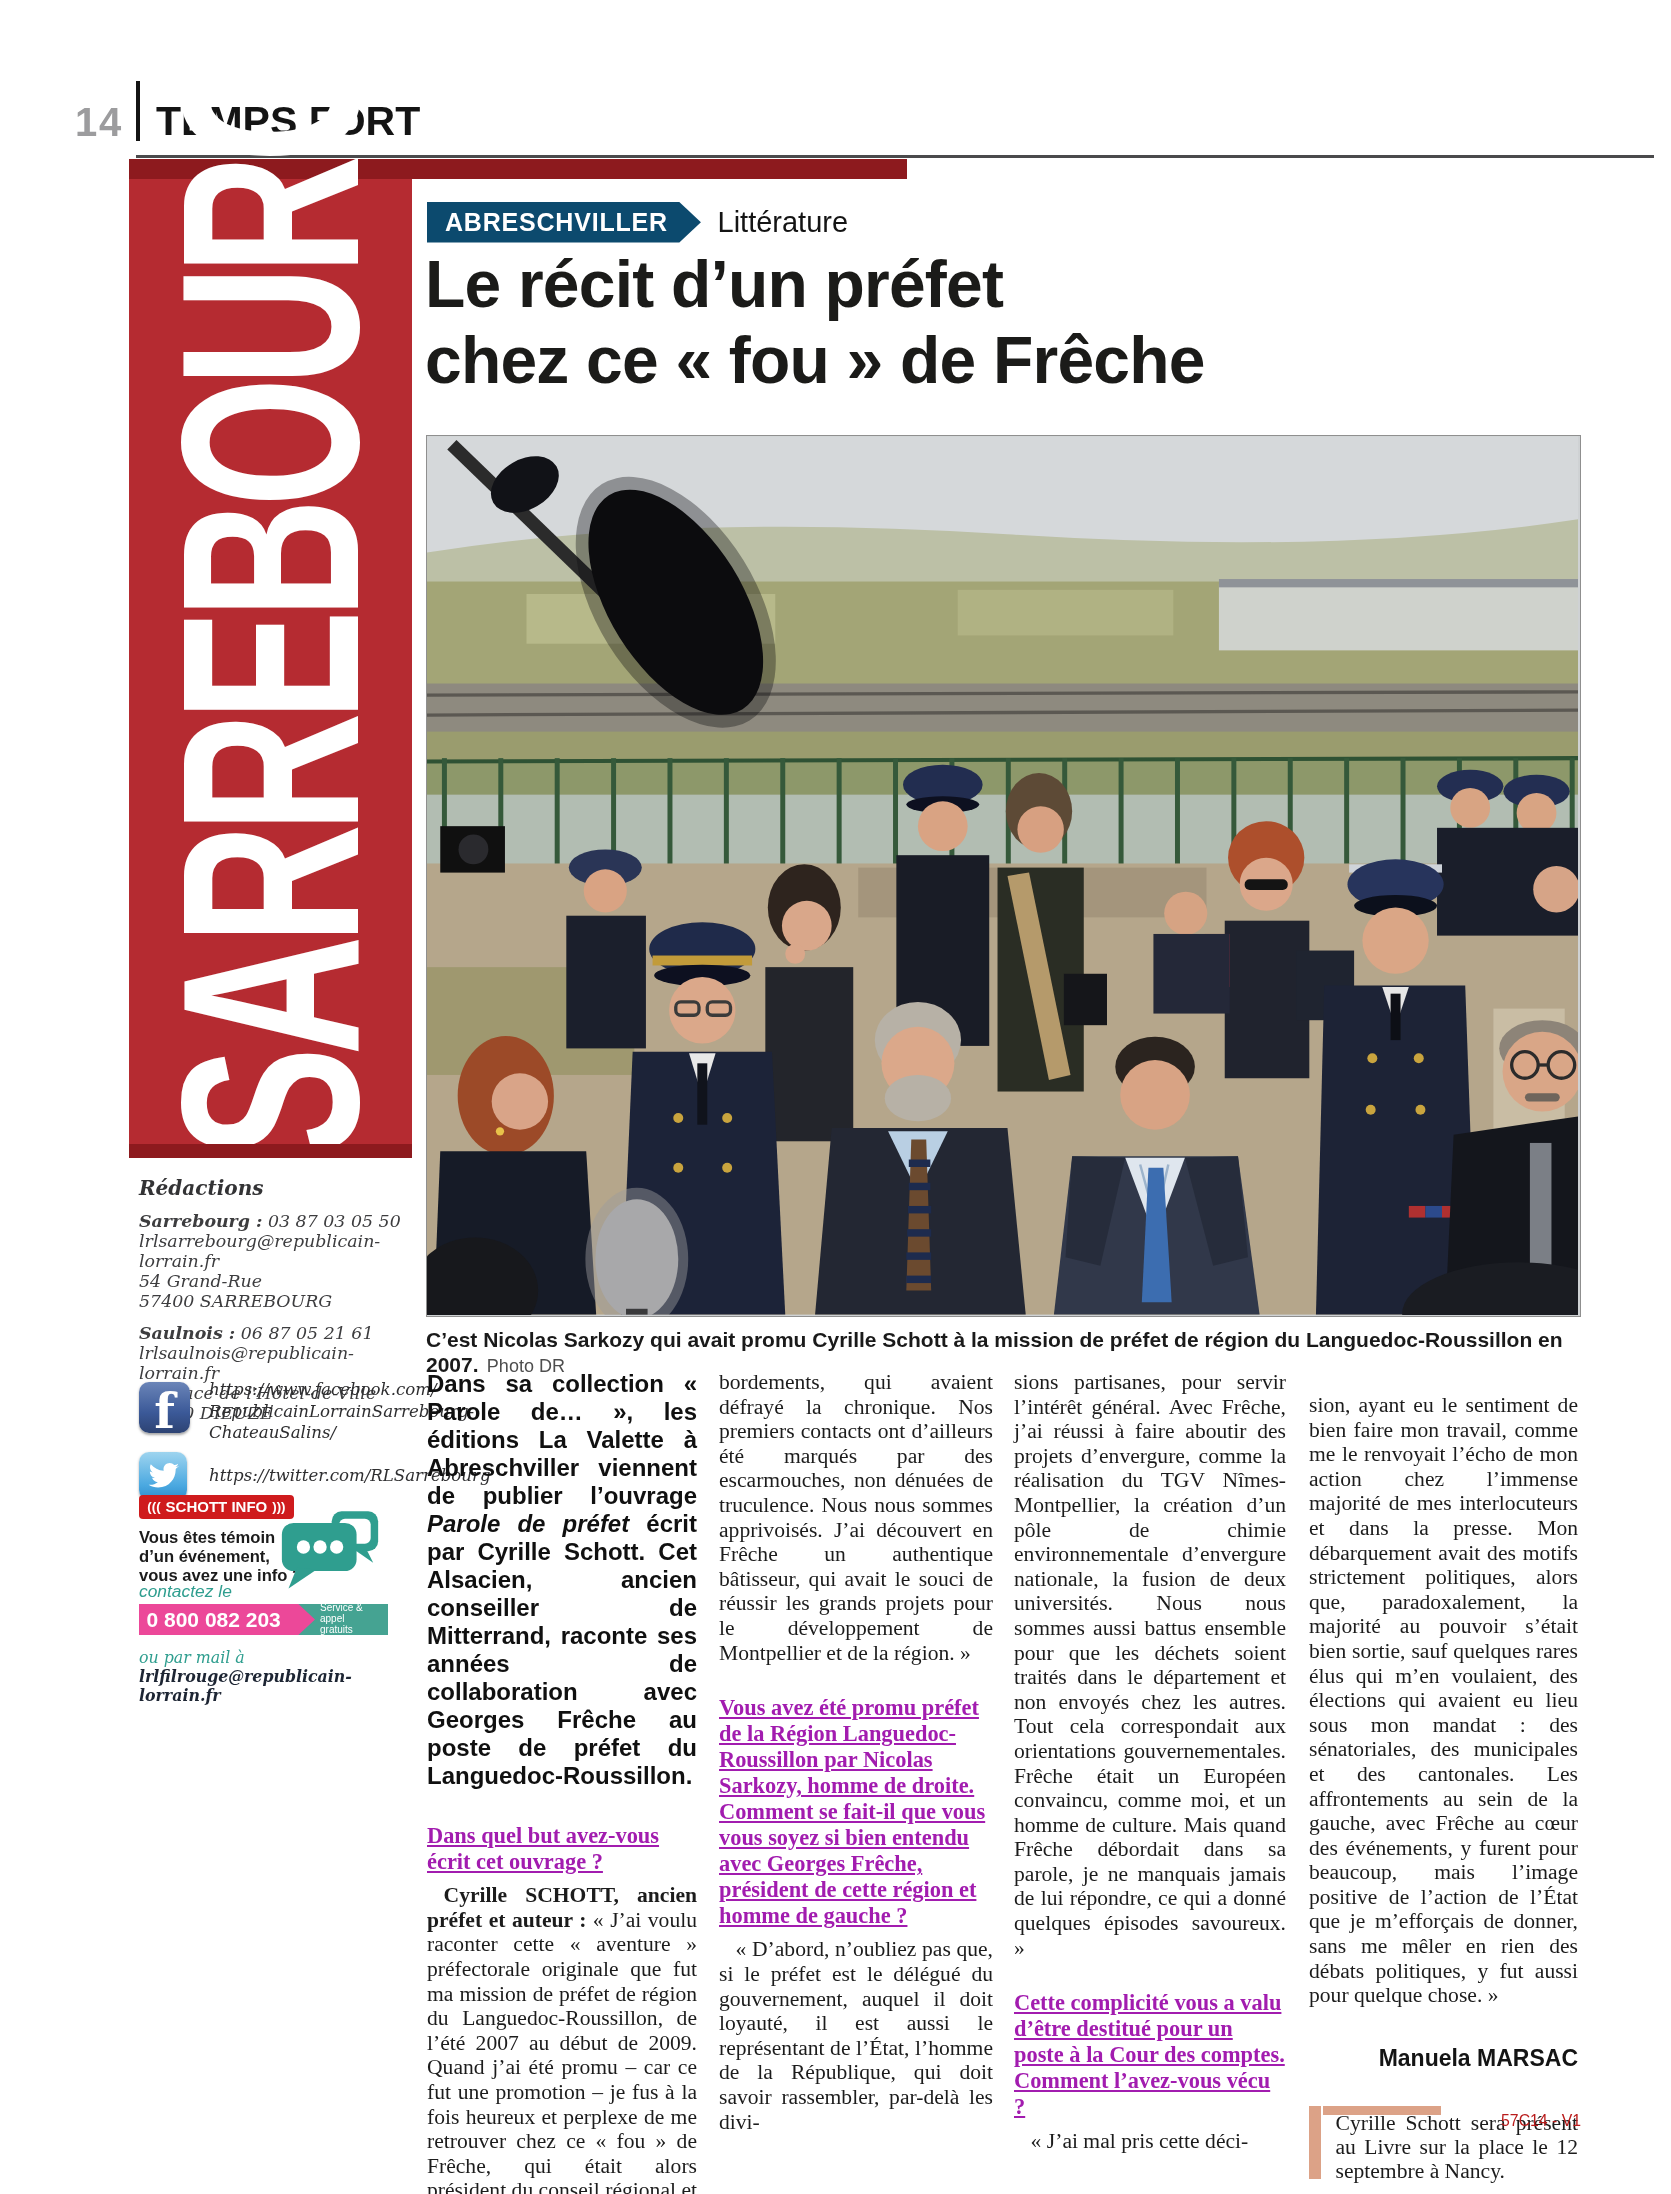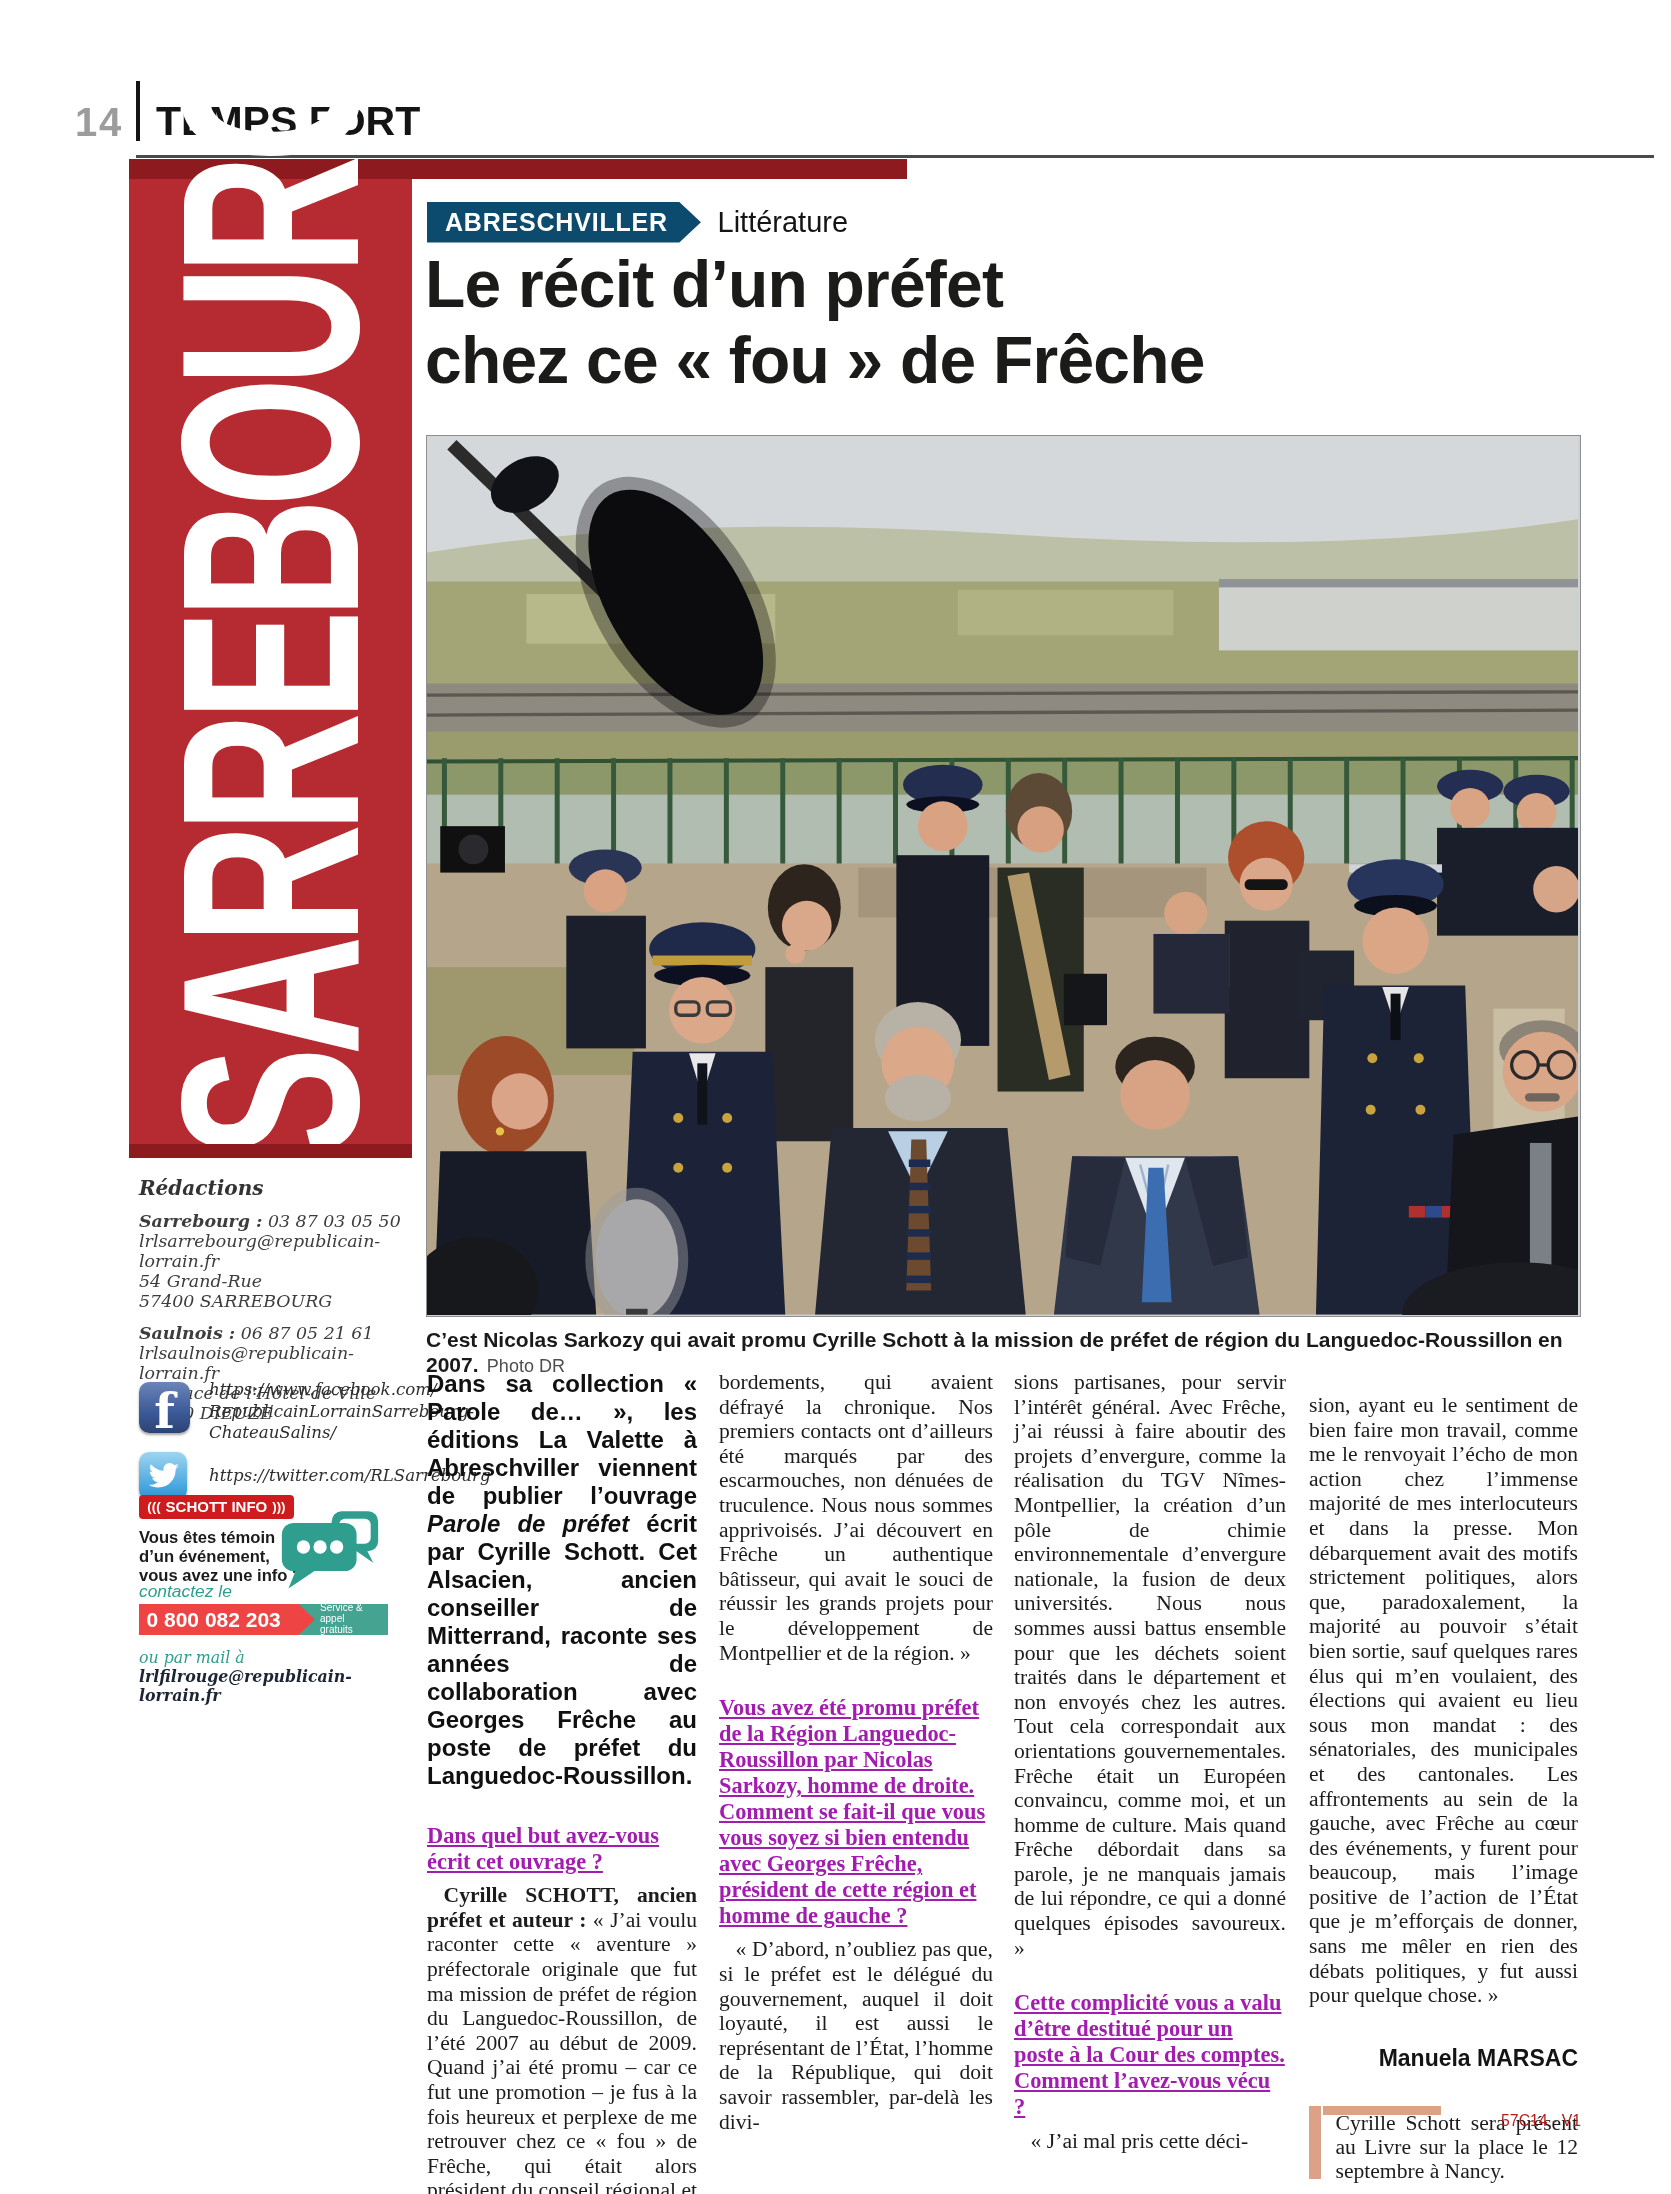--- a/index.html
+++ b/index.html
@@ -54,21 +54,21 @@
       color:#2e2e30;white-space:pre-line;}
   .fb-url{left:209px;top:1379px;width:216px;}
   .tw-url{left:209px;top:1465px;width:216px;}
   .alert-badge{left:139px;top:1495px;display:inline-flex;align-items:center;gap:5px;background:#cf1b1d;
       color:#fff;font-weight:bold;font-size:15px;padding:3.3px 8.3px;border-radius:4.1px;}
   .alert-badge .waves{font-size:13.3px;font-weight:bold;}
   .witness{left:139px;top:1528px;width:191px;font-weight:bold;font-size:16.6px;line-height:19px;color:#1b1b1b;}
   .bubbles{left:280px;top:1508px;}
   .contact-label{left:139px;top:1581px;font-style:italic;font-size:17.4px;color:#2f9e8f;}
   .phone-bar{left:139px;top:1604px;width:249px;height:31px;display:flex;}
-  .phone-left{position:relative;z-index:2;width:176px;background:#ef4444;color:#fff;font-weight:bold;
+  .phone-left{position:relative;z-index:2;width:176px;background:#ec4899;color:#fff;font-weight:bold;
       font-size:21px;line-height:31px;padding-left:7.5px;box-sizing:border-box;margin-right:-16.6px;
       clip-path:polygon(0 0,calc(100% - 16.6px) 0,100% 50%,calc(100% - 16.6px) 100%,0 100%);}
   .phone-right{flex:1;background:#45a392;color:#fff;font-size:10px;line-height:10.8px;
       display:flex;align-items:center;padding-left:21.6px;white-space:pre-line;}
   .mail-line{left:139px;top:1648px;width:282px;font-family:"DejaVu Serif",serif;font-style:italic;font-size:15.8px;}
   .mail-prefix{color:#2f9e8f;}
   .mail-addr{font-weight:bold;color:#1d2533;}
 
   
   .col{position:absolute;top:1370px;}

